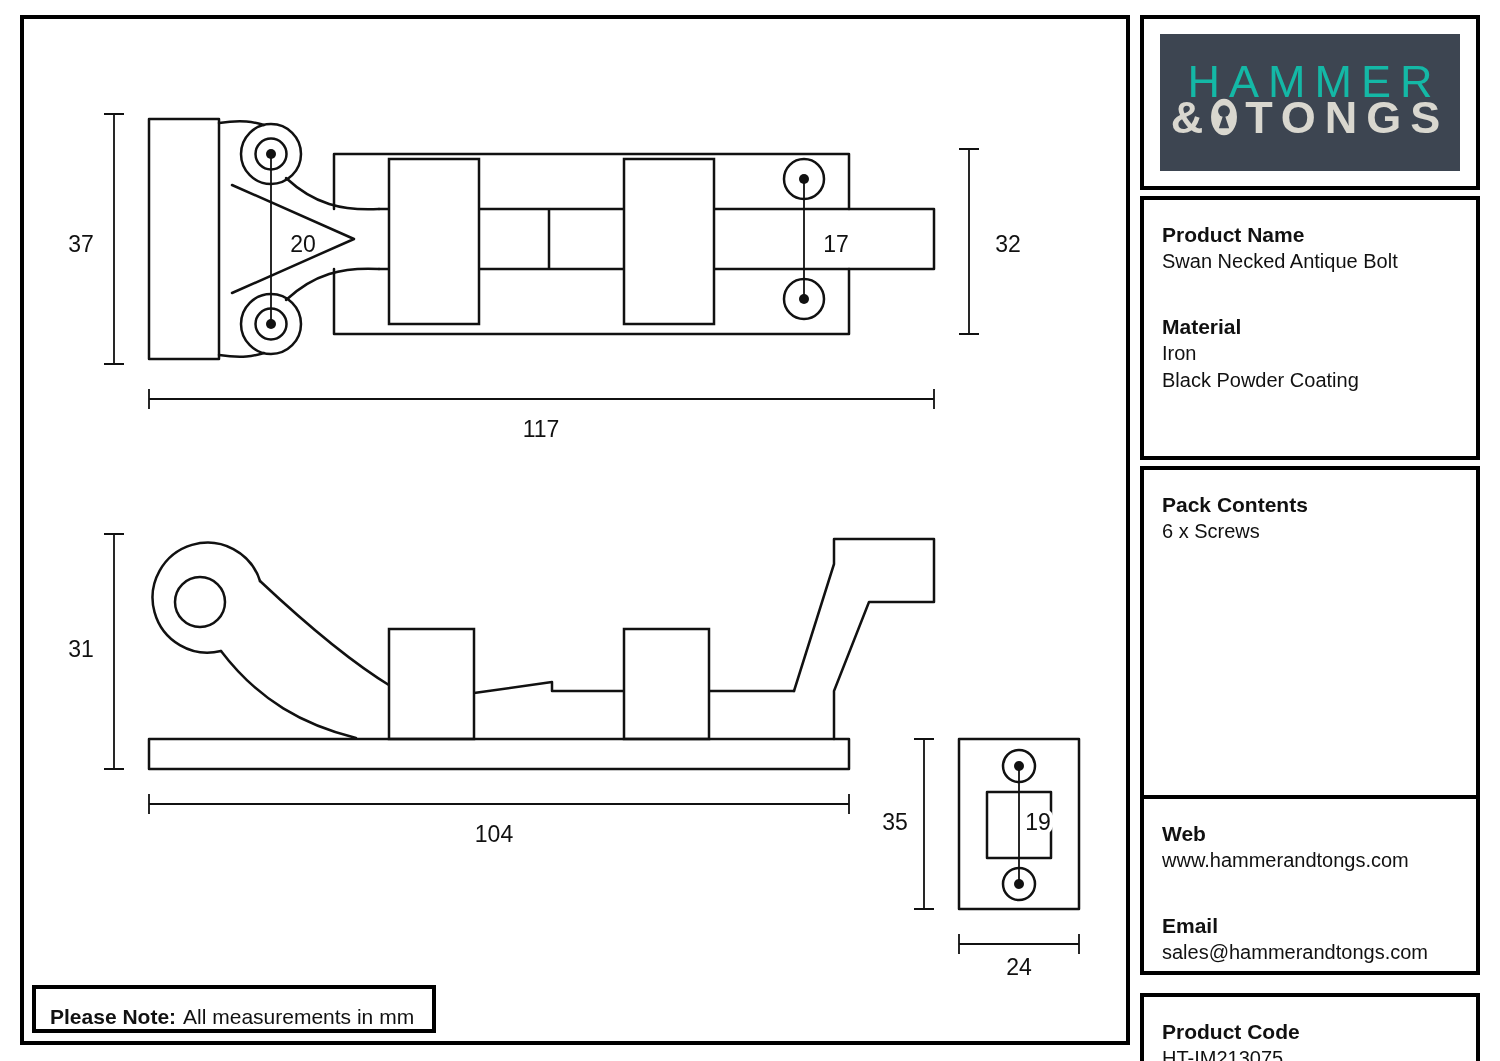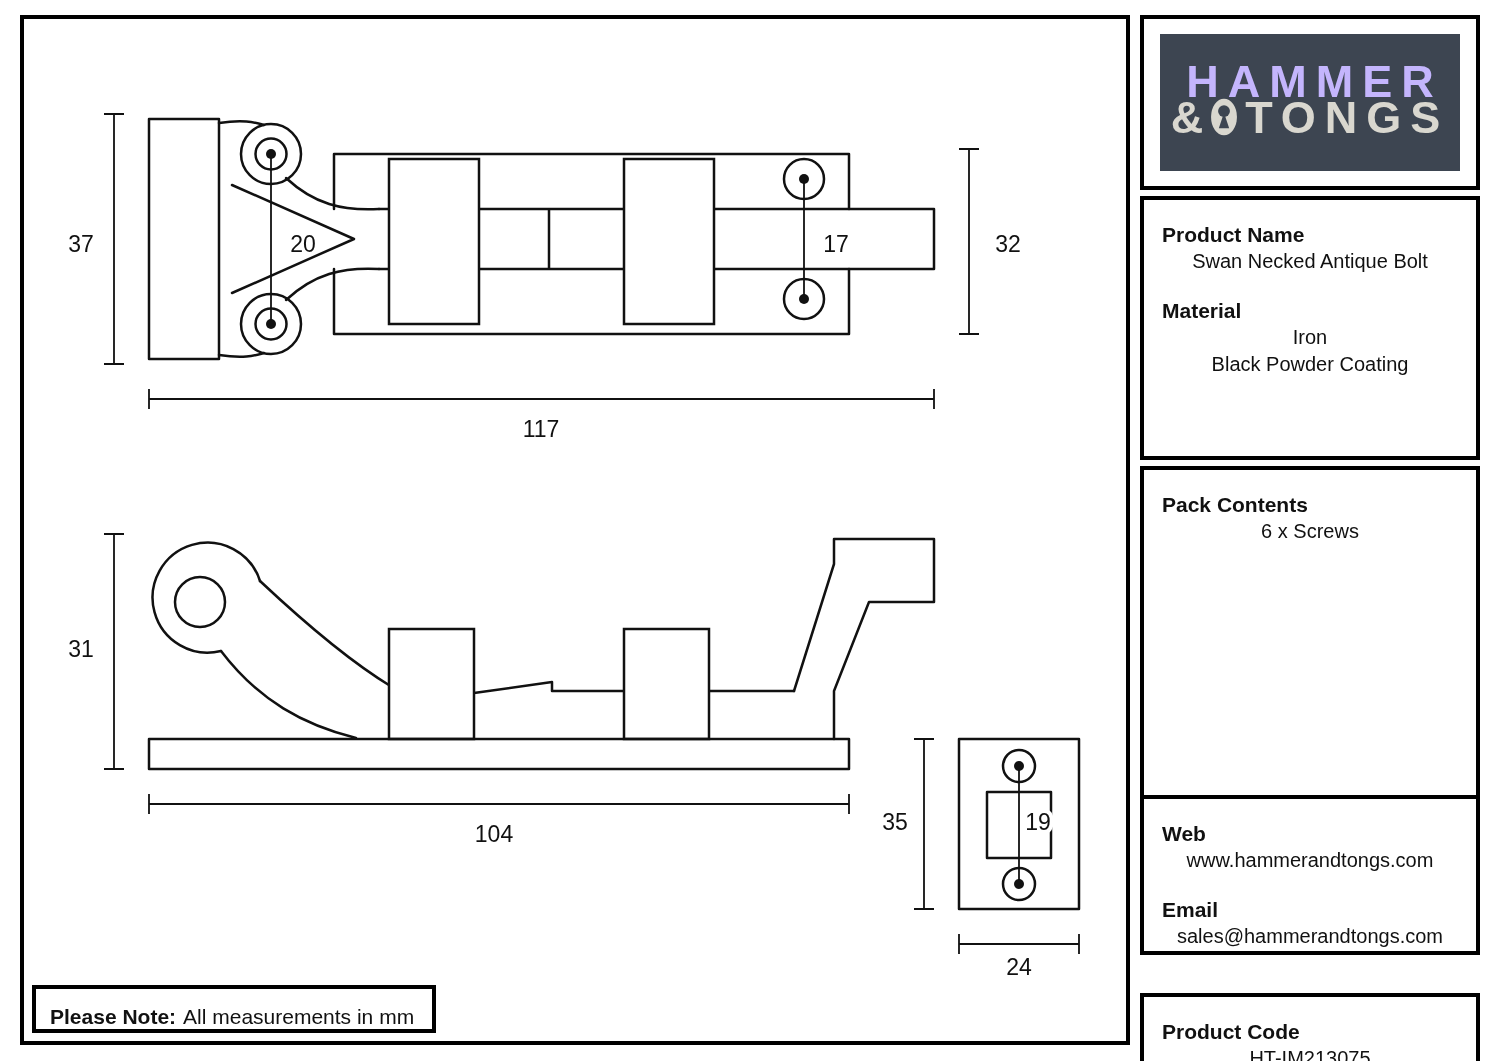--- a/index.html
+++ b/index.html
@@ -9,31 +9,31 @@
   .main-box{left:20px;top:15px;width:1110px;height:1030px;}
   .main-box svg{position:absolute;left:0;top:0;width:100%;height:100%;}
   .note-box{left:8px;top:966px;width:404px;height:48px;display:flex;align-items:flex-end;
             padding-left:14px;z-index:3;font-size:21px;}
   .note-box .nb-label{font-weight:bold;}
   .note-box .nb-text{margin-left:7px;}
   .sb{left:1140px;width:340px;padding:21px 18px;line-height:27px;}
   .logo-box{top:15px;height:175px;padding:0;}
   .logo-inner{position:absolute;left:16px;top:15px;right:16px;bottom:15px;background:#3d4551;
               display:flex;flex-direction:column;align-items:center;justify-content:center;}
-  .logo-line1{font-size:45px;font-weight:bold;letter-spacing:9px;padding-left:9px;color:#c4b5fd;}
+  .logo-line1{font-size:45px;font-weight:normal;letter-spacing:9px;padding-left:9px;color:#14b8a6;}
   .logo-line2{display:flex;align-items:center;gap:7px;margin-top:2px;}
   .logo-line2 .amp,.logo-line2 .tongs{font-size:45px;font-weight:bold;color:#d9d7cf;}
   .logo-line2 .tongs{letter-spacing:9px;}
   .product-box{top:196px;height:264px;}
   .pack-box{top:466px;height:401px;}
-  .contact-box{top:795px;height:160px;}
+  .contact-box{top:795px;height:180px;}
   .code-box{top:993px;height:84px;}
   .label{font-weight:bold;font-size:21px;}
-  .value{font-size:20px;text-align:center;}
-  .spaced{margin-top:22px;}
+  .value{font-size:20px;}
+  .spaced{margin-top:38px;}
   
   .ol{fill:none;stroke:#111;stroke-width:2.5;stroke-linejoin:round;stroke-linecap:round;}
   .wfill{fill:#fff;stroke:#111;stroke-width:2.5;}
   .dim{fill:none;stroke:#111;stroke-width:1.8;}
   .dot{fill:#111;stroke:none;}
   .dimtxt{font-family:"Liberation Sans",sans-serif;font-size:23px;fill:#111;}
   .halo{paint-order:stroke;stroke:#fff;stroke-width:8;}
 </style>
 </head>
 <body>

